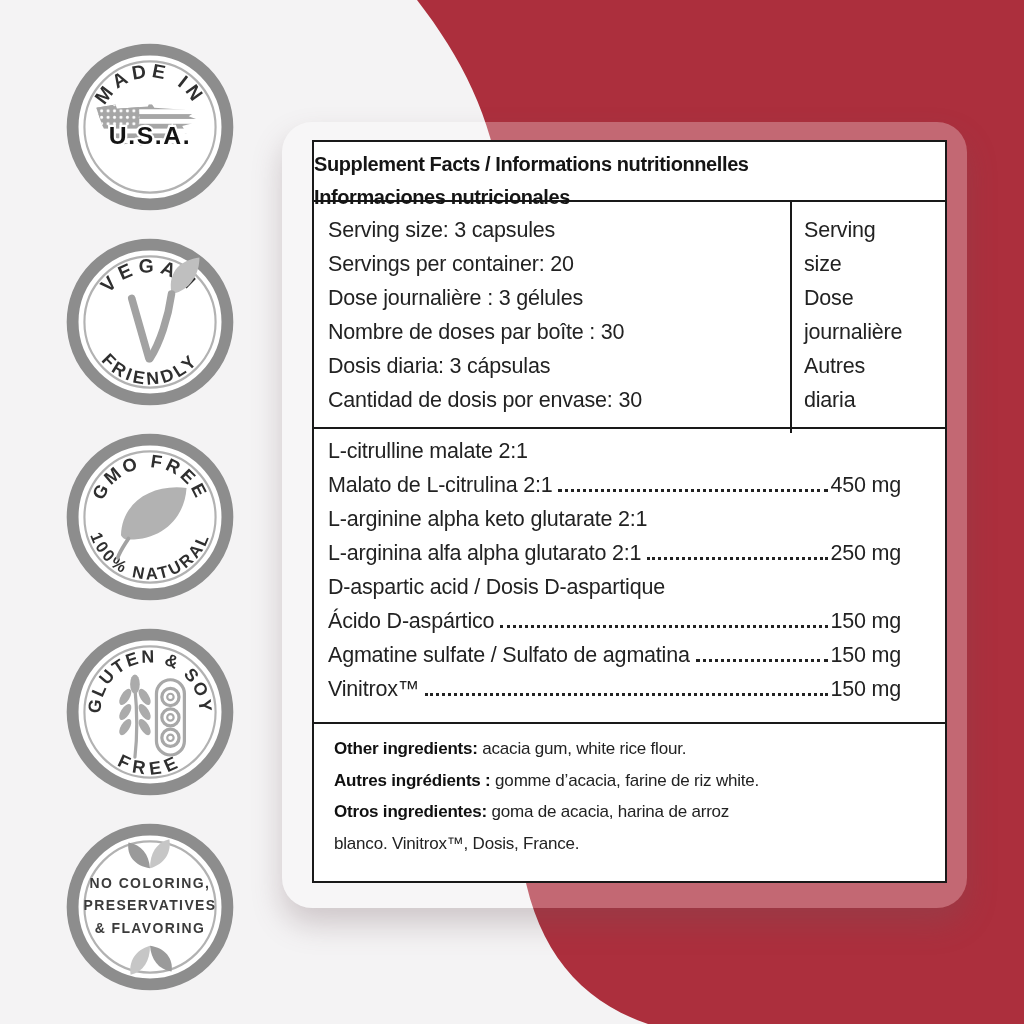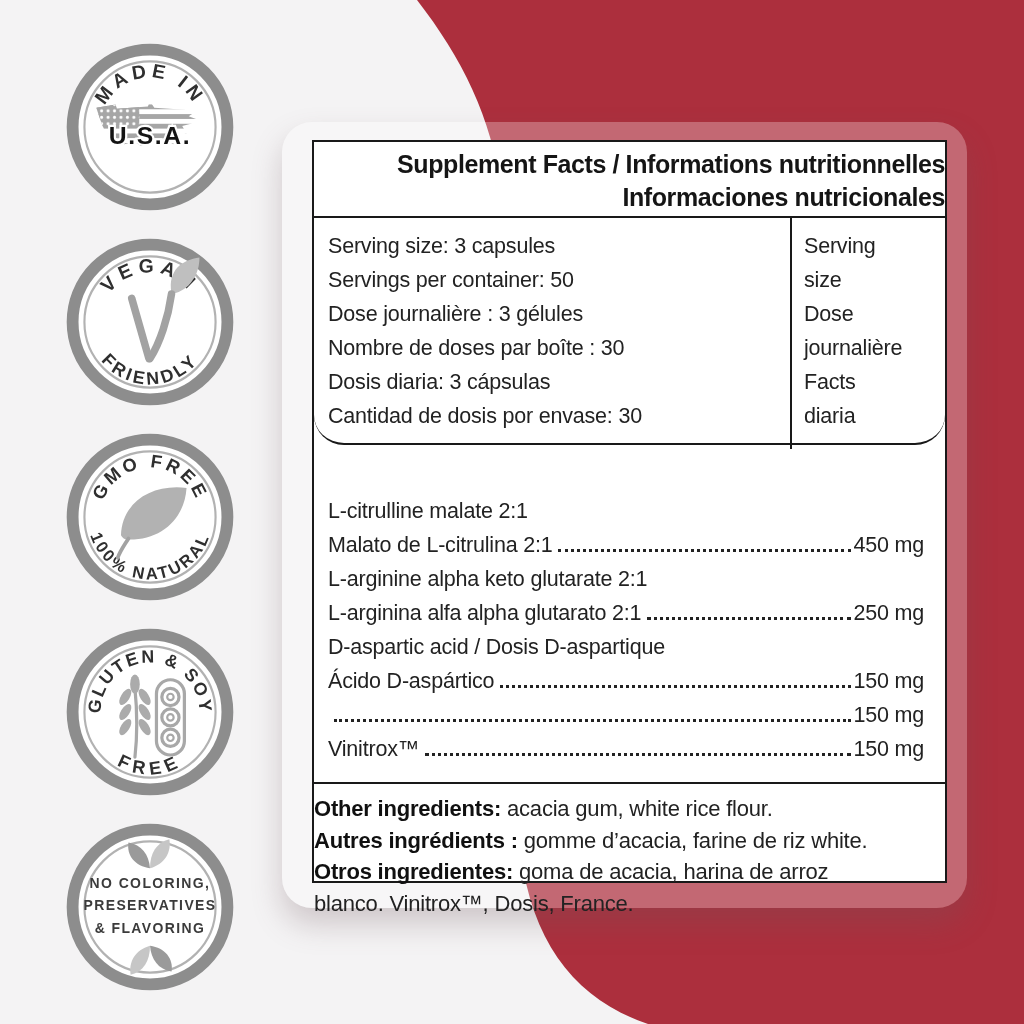--- a/index.html
+++ b/index.html
@@ -26,40 +26,40 @@
     position:absolute;left:282px;top:122px;width:685px;height:786px;
     border-radius:30px;background:rgba(255,255,255,0.28);
     box-shadow:0 16px 30px rgba(110,85,95,0.28);
   }
   .label-box{
     position:absolute;left:30px;top:18px;right:20px;bottom:25px;
     background:#ffffff;border:2px solid #191919;
     display:flex;flex-direction:column;box-sizing:border-box;
   }
   .title-block{
-    height:76px;border-bottom:2px solid #191919;flex:none;
-    text-align:right;font-weight:700;font-size:25px;line-height:33px;
+    height:60px;border-bottom:2px solid #191919;flex:none;
+    text-align:left;font-weight:700;font-size:20px;line-height:33px;
     letter-spacing:-0.4px;padding-top:6px;box-sizing:border-box;color:#151515;
   }
   .serving{
     height:227px;border-bottom:2px solid #191919;flex:none;
-    display:grid;grid-template-columns:1fr 155px;box-sizing:border-box;border-radius:30px;
+    display:grid;grid-template-columns:1fr 155px;box-sizing:border-box;
   }
   .serv-left{padding:11px 0 0 14px;}
   .serv-right{border-left:2px solid #191919;padding:11px 0 16px 12px;}
   .serv-line{margin:0;font-size:21.5px;line-height:34px;letter-spacing:-0.2px;color:#222;}
   .ingredients{
     height:295px;border-bottom:2px solid #191919;flex:none;
-    padding:10px 21px 0 14px;box-sizing:border-box;margin-top:44px;
+    padding:10px 44px 0 14px;box-sizing:border-box;
   }
   .ing-row{display:flex;align-items:baseline;height:34px;font-size:21.5px;letter-spacing:-0.2px;color:#222;}
   .ing-name{white-space:nowrap;}
   .dots{flex:1 1 auto;border-bottom:3px dotted #222;margin:0 2px 7px 6px;min-width:18px;}
   .amt{white-space:nowrap;}
-  .other{flex:1;padding:9px 20px 0 0;font-size:22px;line-height:31.5px;letter-spacing:-0.2px;color:#222;box-sizing:border-box;}
+  .other{flex:1;padding:9px 20px 0 20px;font-size:17px;line-height:31.5px;letter-spacing:-0.2px;color:#222;box-sizing:border-box;}
   .other p{margin:0;}
   .other b{font-weight:700;color:#101010;}
   .line2{display:block;}
 </style>
 </head>
 <body>
 
 <div class="stage">
 
   <svg class="bg-red" viewBox="0 0 1024 1024">
@@ -185,32 +185,32 @@
     <div class="label-box">
 
       <div class="title-block">
         <div>Supplement Facts / Informations nutritionnelles</div>
         <div>Informaciones nutricionales</div>
       </div>
 
       <div class="serving">
         <div class="serv-left">
           <p class="serv-line">Serving size: 3 capsules</p>
-          <p class="serv-line">Servings per container: 50</p>
+          <p class="serv-line">Servings per container: 20</p>
           <p class="serv-line">Dose journalière : 3 gélules</p>
           <p class="serv-line">Nombre de doses par boîte : 30</p>
           <p class="serv-line">Dosis diaria: 3 cápsulas</p>
           <p class="serv-line">Cantidad de dosis por envase: 30</p>
         </div>
         <div class="serv-right">
           <p class="serv-line">Serving</p>
           <p class="serv-line">size</p>
           <p class="serv-line">Dose</p>
           <p class="serv-line">journalière</p>
-          <p class="serv-line">Facts</p>
+          <p class="serv-line">Autres</p>
           <p class="serv-line">diaria</p>
         </div>
       </div>
 
       <div class="ingredients">
         <div class="ing-row">
           <span class="ing-name">L-citrulline malate 2:1</span>
         </div>
         <div class="ing-row">
           <span class="ing-name">Malato de L-citrulina 2:1</span>
@@ -227,20 +227,21 @@
         </div>
         <div class="ing-row">
           <span class="ing-name">D-aspartic acid / Dosis D-aspartique</span>
         </div>
         <div class="ing-row">
           <span class="ing-name">Ácido D-aspártico</span>
           <span class="dots"></span>
           <span class="amt">150 mg</span>
         </div>
         <div class="ing-row">
+          <span class="ing-name">Agmatine sulfate / Sulfato de agmatina</span>
           <span class="dots"></span>
           <span class="amt">150 mg</span>
         </div>
         <div class="ing-row">
           <span class="ing-name">Vinitrox™</span>
           <span class="dots"></span>
           <span class="amt">150 mg</span>
         </div>
       </div>
 

